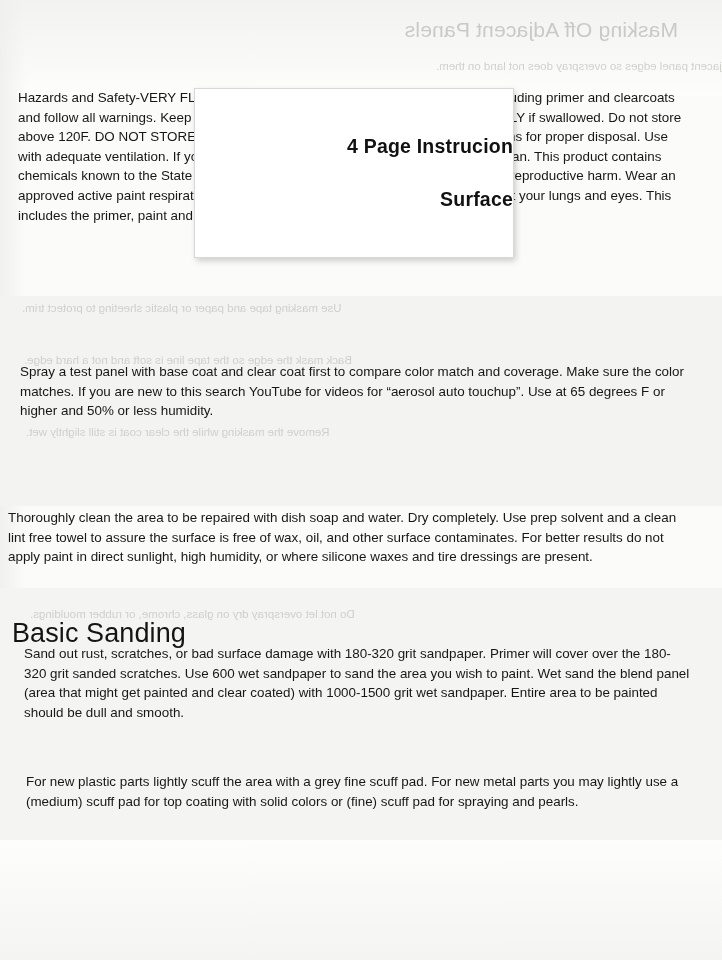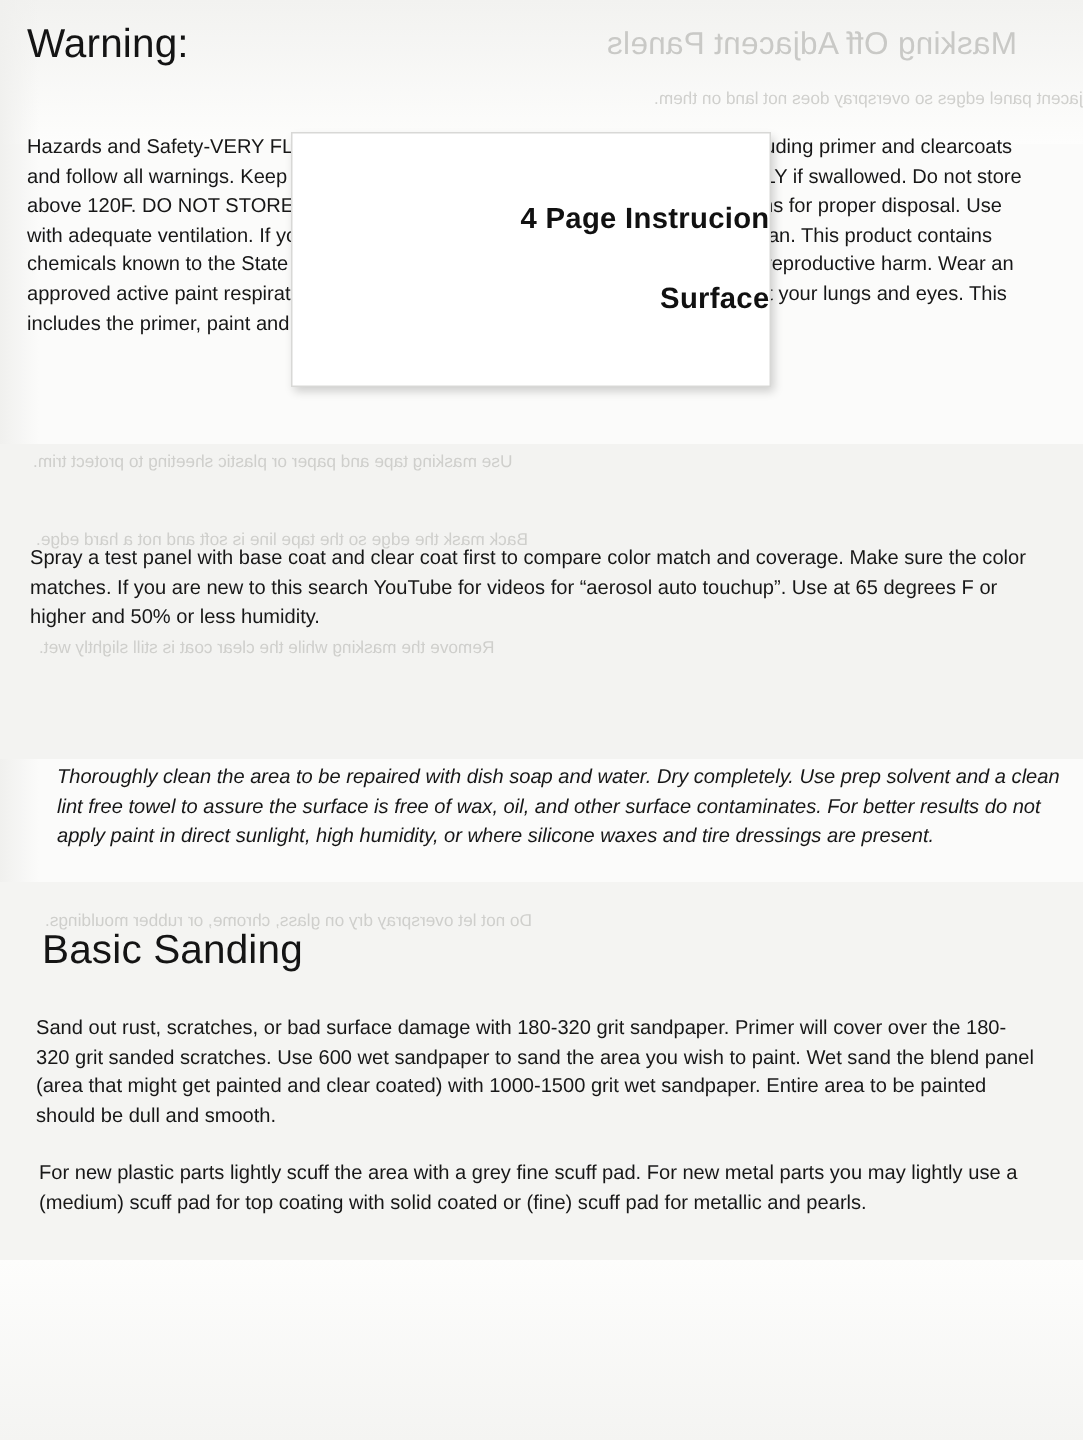--- a/index.html
+++ b/index.html
@@ -135,43 +135,40 @@
   <div class="ghost ghost-title" style="left:348px; top:18px; width:330px;">Masking Off Adjacent Panels</div>
 
   <div class="ghost ghost-line" style="left:436px; top:58px;">Mask the adjacent panel edges so overspray does not land on them.</div>
   <div class="ghost ghost-line" style="left:22px; top:300px;">Use masking tape and paper or plastic sheeting to protect trim.</div>
   <div class="ghost ghost-line" style="left:24px; top:352px;">Back mask the edge so the tape line is soft and not a hard edge.</div>
   <div class="ghost ghost-line" style="left:26px; top:424px;">Remove the masking while the clear coat is still slightly wet.</div>
   <div class="ghost ghost-line" style="left:30px; top:606px;">Do not let overspray dry on glass, chrome, or rubber mouldings.</div>
 
   <div class="content">
 
-    <div class="blk" style="left:18px; top:14px; width:680px;">
-      <h1 class="section">Warning:</h1>
-    </div>
     <div class="blk" style="left:18px; top:88px; width:674px;">
       <p class="body">Hazards and Safety-VERY FLAMMABLE. Read all labels on the touch-up paint including primer and clearcoats and follow all warnings. Keep out of reach of children. Call a physician IMMEDIATELY if swallowed. Do not store above 120F. DO NOT STORE IN CAR and avoid freezing. Follow all local regulations for proper disposal. Use with adequate ventilation. If you feel dizzy, get fresh air immediately and call physician. This product contains chemicals known to the State of California to cause birth defects, cancer and other reproductive harm. Wear an approved active paint respirator and WEAR safety goggles when spraying to protect your lungs and eyes. This includes the primer, paint and clearcoat.</p>
     </div>
 
     <div class="blk" style="left:20px; top:362px; width:672px;">
       <p class="body">Spray a test panel with base coat and clear coat first to compare color match and coverage. Make sure the color matches.  If you are new to this search YouTube for videos for “aerosol auto touchup”.  Use at 65 degrees F or higher and 50% or less humidity.</p>
     </div>
 
-    <div class="blk" style="left:38px; top:508px; width:676px;font-style:italic;">
+    <div class="blk" style="left:8px; top:508px; width:676px;">
       <p class="body">Thoroughly clean the area to be repaired with dish soap and water.  Dry completely. Use prep solvent and a clean lint free towel to assure the surface is free of wax, oil, and other surface contaminates. For better results do not apply paint in direct sunlight, high humidity, or where silicone waxes and tire dressings are present.</p>
     </div>
 
-    <div class="blk" style="left:28px; top:618px; width:680px;">
+    <div class="blk" style="left:12px; top:618px; width:680px;">
       <h1 class="section">Basic Sanding</h1>
     </div>
-    <div class="blk" style="left:24px; top:675px; width:668px;">
+    <div class="blk" style="left:24px; top:644px; width:668px;">
       <p class="body">Sand out rust, scratches, or bad surface damage with 180-320 grit sandpaper. Primer will cover over the 180-320 grit sanded scratches. Use 600 wet sandpaper to sand the area you wish to paint. Wet sand the blend panel (area that might get painted and clear coated) with 1000-1500 grit wet sandpaper. Entire area to be painted should be dull and smooth.</p>
     </div>
     <div class="blk" style="left:26px; top:772px; width:664px;">
-      <p class="body">For new plastic parts lightly scuff the area with a grey fine scuff pad. For new metal parts you may lightly use a (medium) scuff pad for top coating with solid coated or (fine) scuff pad for metallic and pearls.</p>
+      <p class="body">For new plastic parts lightly scuff the area with a grey fine scuff pad. For new metal parts you may lightly use a (medium) scuff pad for top coating with solid colors or (fine) scuff pad for spraying and pearls.</p>
     </div>
 
   </div>
 
   <div class="sticker">
     <div class="st-line">4 Page Instrucion</div>
     <div class="st-line">Surface</div>
   </div>
 
 </div>

